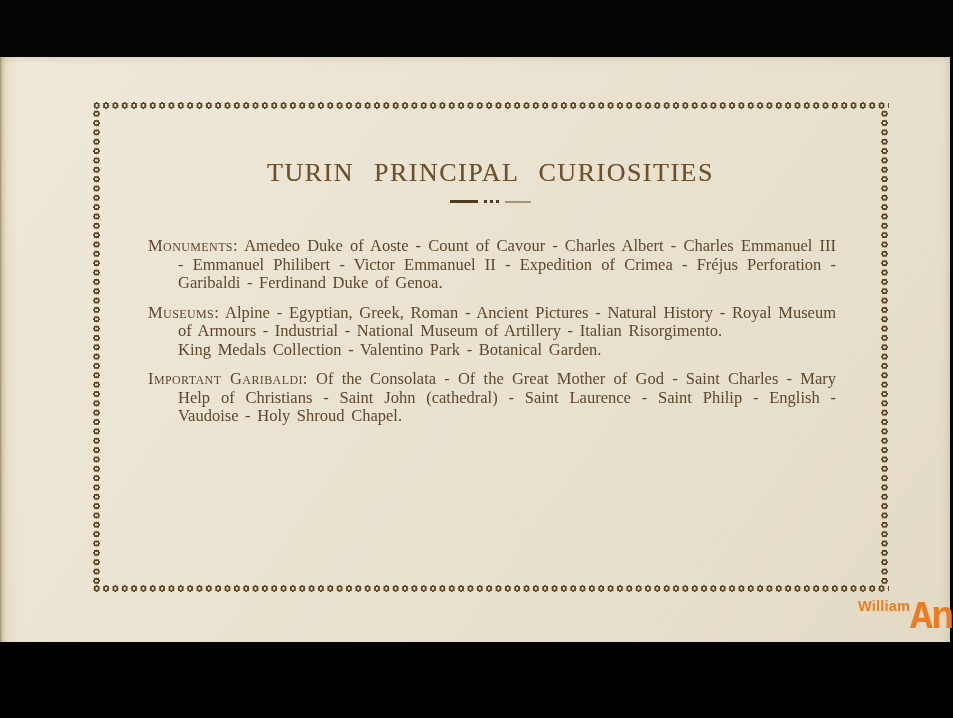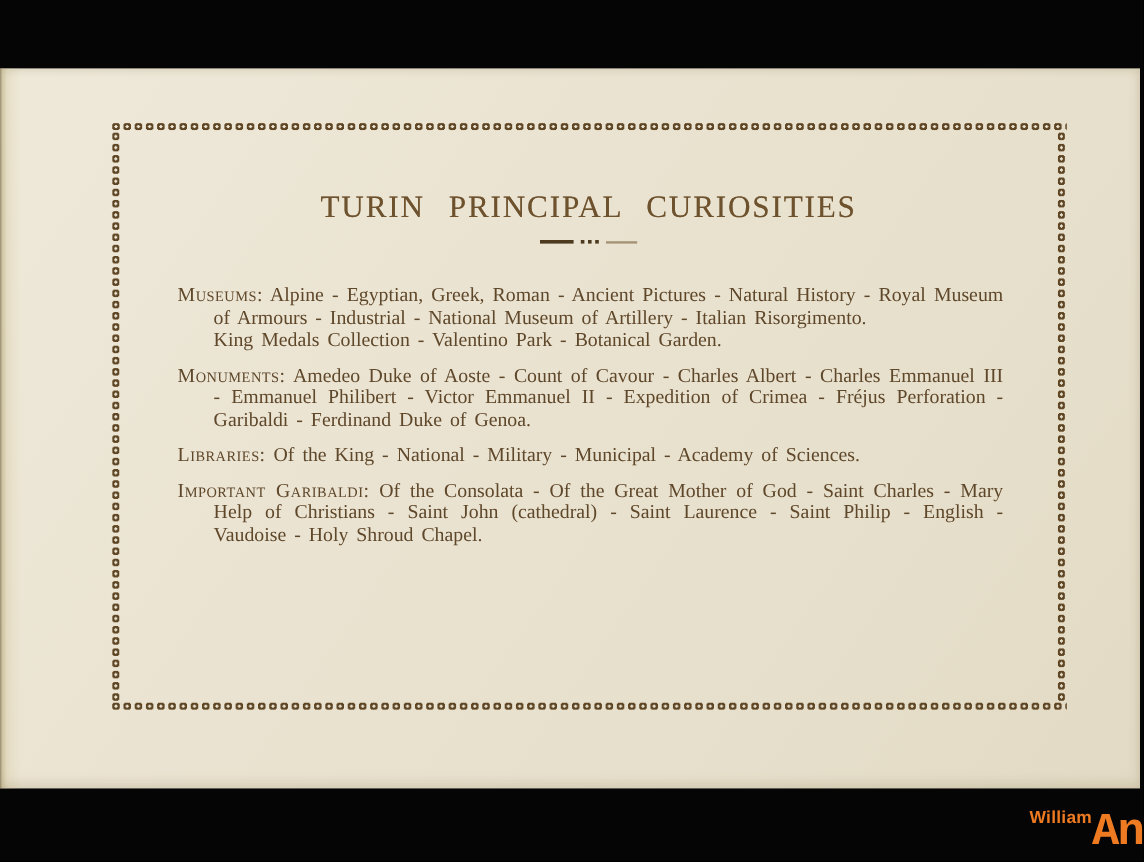--- a/index.html
+++ b/index.html
@@ -6,21 +6,21 @@
     --ink:#5f472a;
     --title-ink:#6e522e;
     --ring:#5e4524;
     --paper:#e9e2d0;
     --orange:#ee7b22;
   }
   *{margin:0;padding:0;box-sizing:border-box;}
   html,body{background:#000;}
   .stage{
     position:relative;
-    width:953px;height:718px;
+    width:953px;height:642px;
     background:#050505;
     overflow:hidden;
     font-family:"Liberation Serif", serif;
   }
   
   .page{
     position:absolute;
     left:0;top:57px;
     width:950px;height:600px;
     background:
@@ -143,25 +143,24 @@
       <span class="dots">
           <i></i>
           <i></i>
           <i></i>
         </span>
       <span class="dash-r"></span>
     </div>
 
     <div class="textblock">
 
+      <p><span class="section-label">Monuments:</span> <span>Amedeo Duke of Aoste - Count of Cavour - Charles Albert - Charles Emmanuel III - Emmanuel Philibert - Victor Emmanuel II - Expedition of Crimea - Fréjus Perforation - Garibaldi - Ferdinand Duke of Genoa.</span></p>
+
       <p><span class="section-label">Museums:</span> <span>Alpine - Egyptian, Greek, Roman - Ancient Pictures - Natural History - Royal Museum of Armours - Industrial - National Museum of Artillery - Italian Risorgimento.</span><br><span>King Medals Collection - Valentino Park - Botanical Garden.</span></p>
 
-      <p><span class="section-label">Monuments:</span> <span>Amedeo Duke of Aoste - Count of Cavour - Charles Albert - Charles Emmanuel III - Emmanuel Philibert - Victor Emmanuel II - Expedition of Crimea - Fréjus Perforation - Garibaldi - Ferdinand Duke of Genoa.</span></p>
-
-      <p><span class="section-label">Libraries:</span> <span>Of the King - National - Military - Municipal - Academy of Sciences.</span></p>
 
 
       <p><span class="section-label">Important Garibaldi:</span> <span>Of the Consolata - Of the Great Mother of God - Saint Charles - Mary Help of Christians - Saint John (cathedral) - Saint Laurence - Saint Philip - English - Vaudoise - Holy Shroud Chapel.</span></p>
 
     </div>
   </div>
 
   <div class="watermark">
     <span class="wm-top">William</span>
     <span class="wm-main">Angliss</span>

